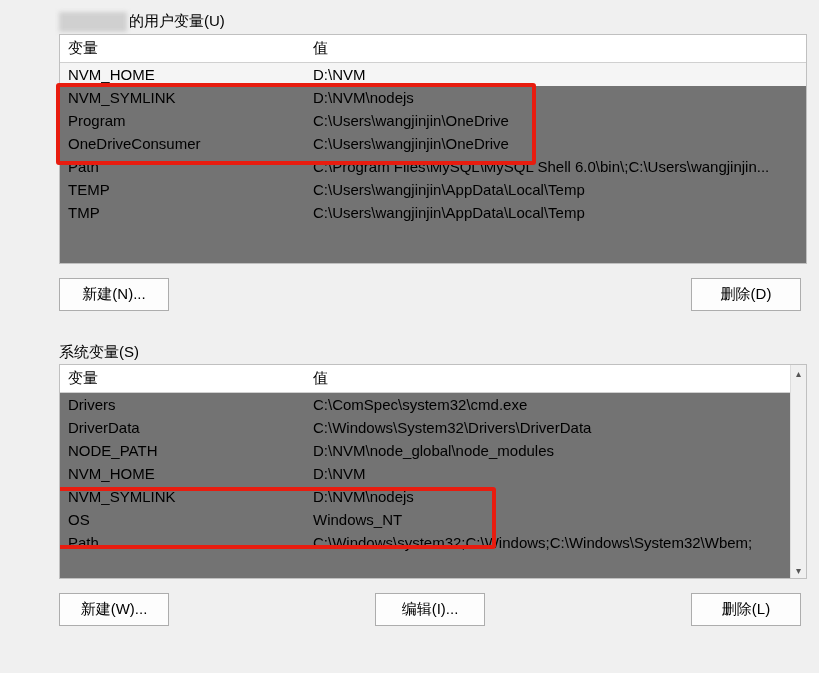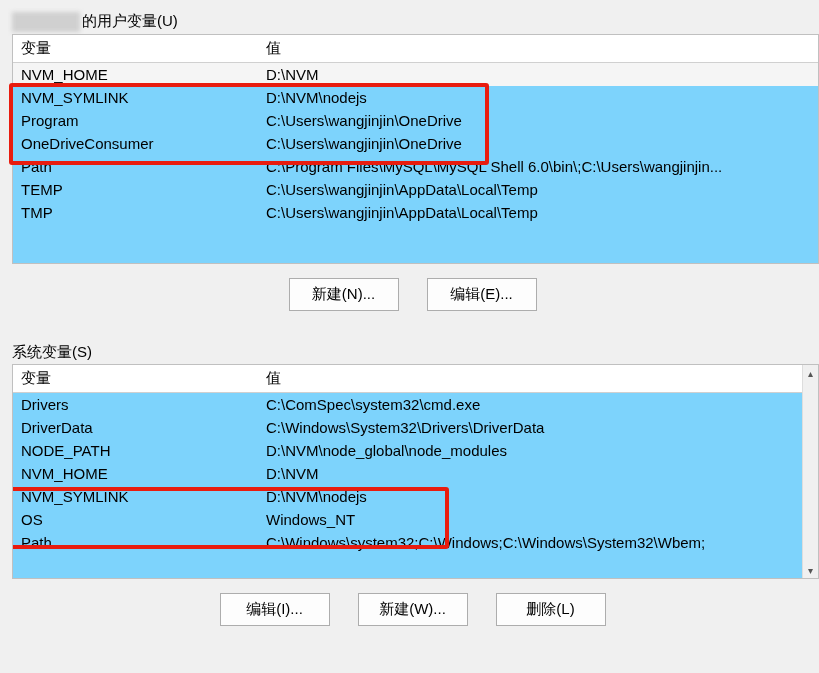--- a/index.html
+++ b/index.html
@@ -7,38 +7,39 @@
       font-family: "Microsoft YaHei", "Segoe UI", Tahoma, sans-serif;
       font-size: 14px;
       background: #f0f0f0;
       color: #000;
       width: 819px;
       height: 673px;
       overflow: hidden;
       padding: 0;
     }
     .section {
-      padding: 6px 0 6px 12px;
+      padding: 6px 12px 6px 12px;
+      margin-left: 47px;
     }
     .section-label {
       font-size: 15px;
       margin-top: 6px;
       margin-bottom: 2px;
     }
     .section-label .blur {
       display: inline-block;
       width: 68px;
       height: 20px;
       vertical-align: middle;
       background: #d0d0d0;
       filter: blur(2px);
       margin-right: 2px;
     }
     .table-wrap {
-      background: #7dd3fc;
+      background: #737373;
       border: 1px solid #c0c0c0;
       margin: 0 0 8px 0;
       position: relative;
     }
     .tbl {
       width: 100%;
       border-collapse: collapse;
       table-layout: fixed;
     }
     .tbl th {
@@ -55,21 +56,21 @@
       font-size: 15px;
       white-space: nowrap;
       overflow: hidden;
       text-overflow: ellipsis;
     }
     .highlighted-row td {
       background: #f5f5f5;
     }
     .btn-row {
       display: flex;
-      justify-content: center;
+      justify-content: space-between;
       gap: 28px;
       padding: 6px 6px 6px 0;
     }
     .btn {
       min-width: 110px;
       padding: 6px 16px;
       background: #fdfdfd;
       border: 1px solid #adadad;
       font-size: 15px;
       font-family: inherit;
@@ -150,21 +151,21 @@
         <tr>
           <td>TMP</td>
           <td>C:\Users\wangjinjin\AppData\Local\Temp</td>
         </tr>
       </tbody>
     </table>
   </div>
 
   <div class="btn-row">
     <button class="btn">新建(N)...</button>
-    <button class="btn">编辑(E)...</button>
+    <button class="btn">删除(D)</button>
   </div>
 </div>
 
 <div class="section" style="margin-top:8px;">
   <div class="section-label">系统变量(S)</div>
 
   <div class="table-wrap sys-table-wrap">
     <div class="redbox" style="left:-4px; top:122px; width:440px; height:62px;"></div>
     <table class="tbl" style="width:calc(100% - 16px);">
       <thead>
@@ -204,17 +205,17 @@
         </tr>
       </tbody>
     </table>
     <div class="scrollbar-stub">
       <div class="arrow up">▴</div>
       <div class="arrow down">▾</div>
     </div>
   </div>
 
   <div class="btn-row">
+    <button class="btn">新建(W)...</button>
     <button class="btn">编辑(I)...</button>
-    <button class="btn">新建(W)...</button>
     <button class="btn">删除(L)</button>
   </div>
 </div>
 
 </body></html>

